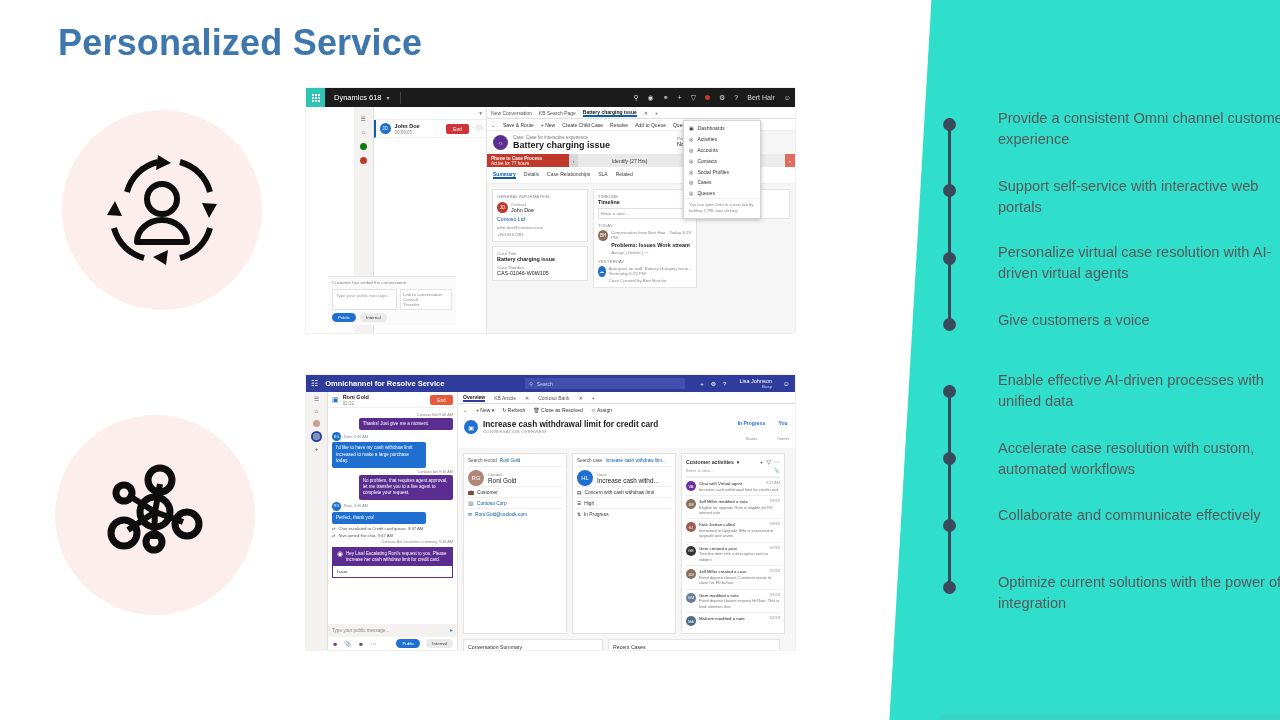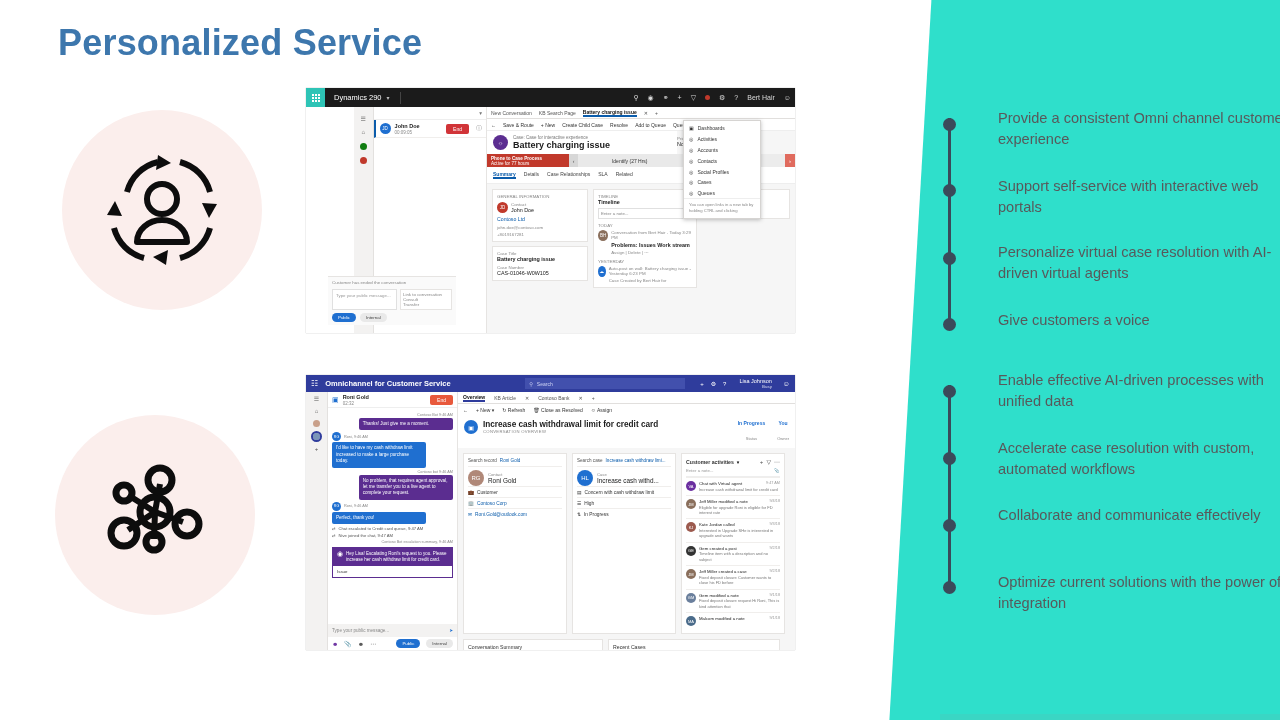--- a/index.html
+++ b/index.html
@@ -235,21 +235,21 @@
           <i></i>
           <i></i>
           <i></i>
           <i></i>
           <i></i>
           <i></i>
           <i></i>
           <i></i>
         </div>
     </div>
-    <div class="d365-brand">Dynamics 290</div>
+    <div class="d365-brand">Dynamics 618</div>
     <div class="d365-chev">▾</div>
     <div class="d365-sep"></div>
     <div class="d365-icons">
       <span>⚲</span>
       <span>◉</span>
       <span>⚭</span>
       <span>+</span>
       <span>▽</span>
       <span class="red"></span>
       <span>⚙</span>
@@ -462,21 +462,21 @@
       <span class="pill on">Public</span>
       <span class="pill off">Internal</span>
     </div>
   </div>
 </div>
 
 <div class="shot" id="shot2">
 
   <div class="oc-top">
     <span style="color:#fff;font-size:8px;">☷</span>
-    <span class="oc-brand">Omnichannel for Customer Service</span>
+    <span class="oc-brand">Omnichannel for Resolve Service</span>
     <div class="oc-search">
       <span>⚲</span>
       <span>Search</span>
     </div>
     <span style="color:#fff;font-size:6px;margin-left:8px;">+</span>
     <span style="color:#fff;font-size:6px;">⚙</span>
     <span style="color:#fff;font-size:6px;">?</span>
     <div style="margin-left:6px;text-align:right;">
       <div class="oc-user">Lisa Johnson</div>
       <div class="oc-user" style="font-size:4.4px;opacity:.8;">Busy</div>

